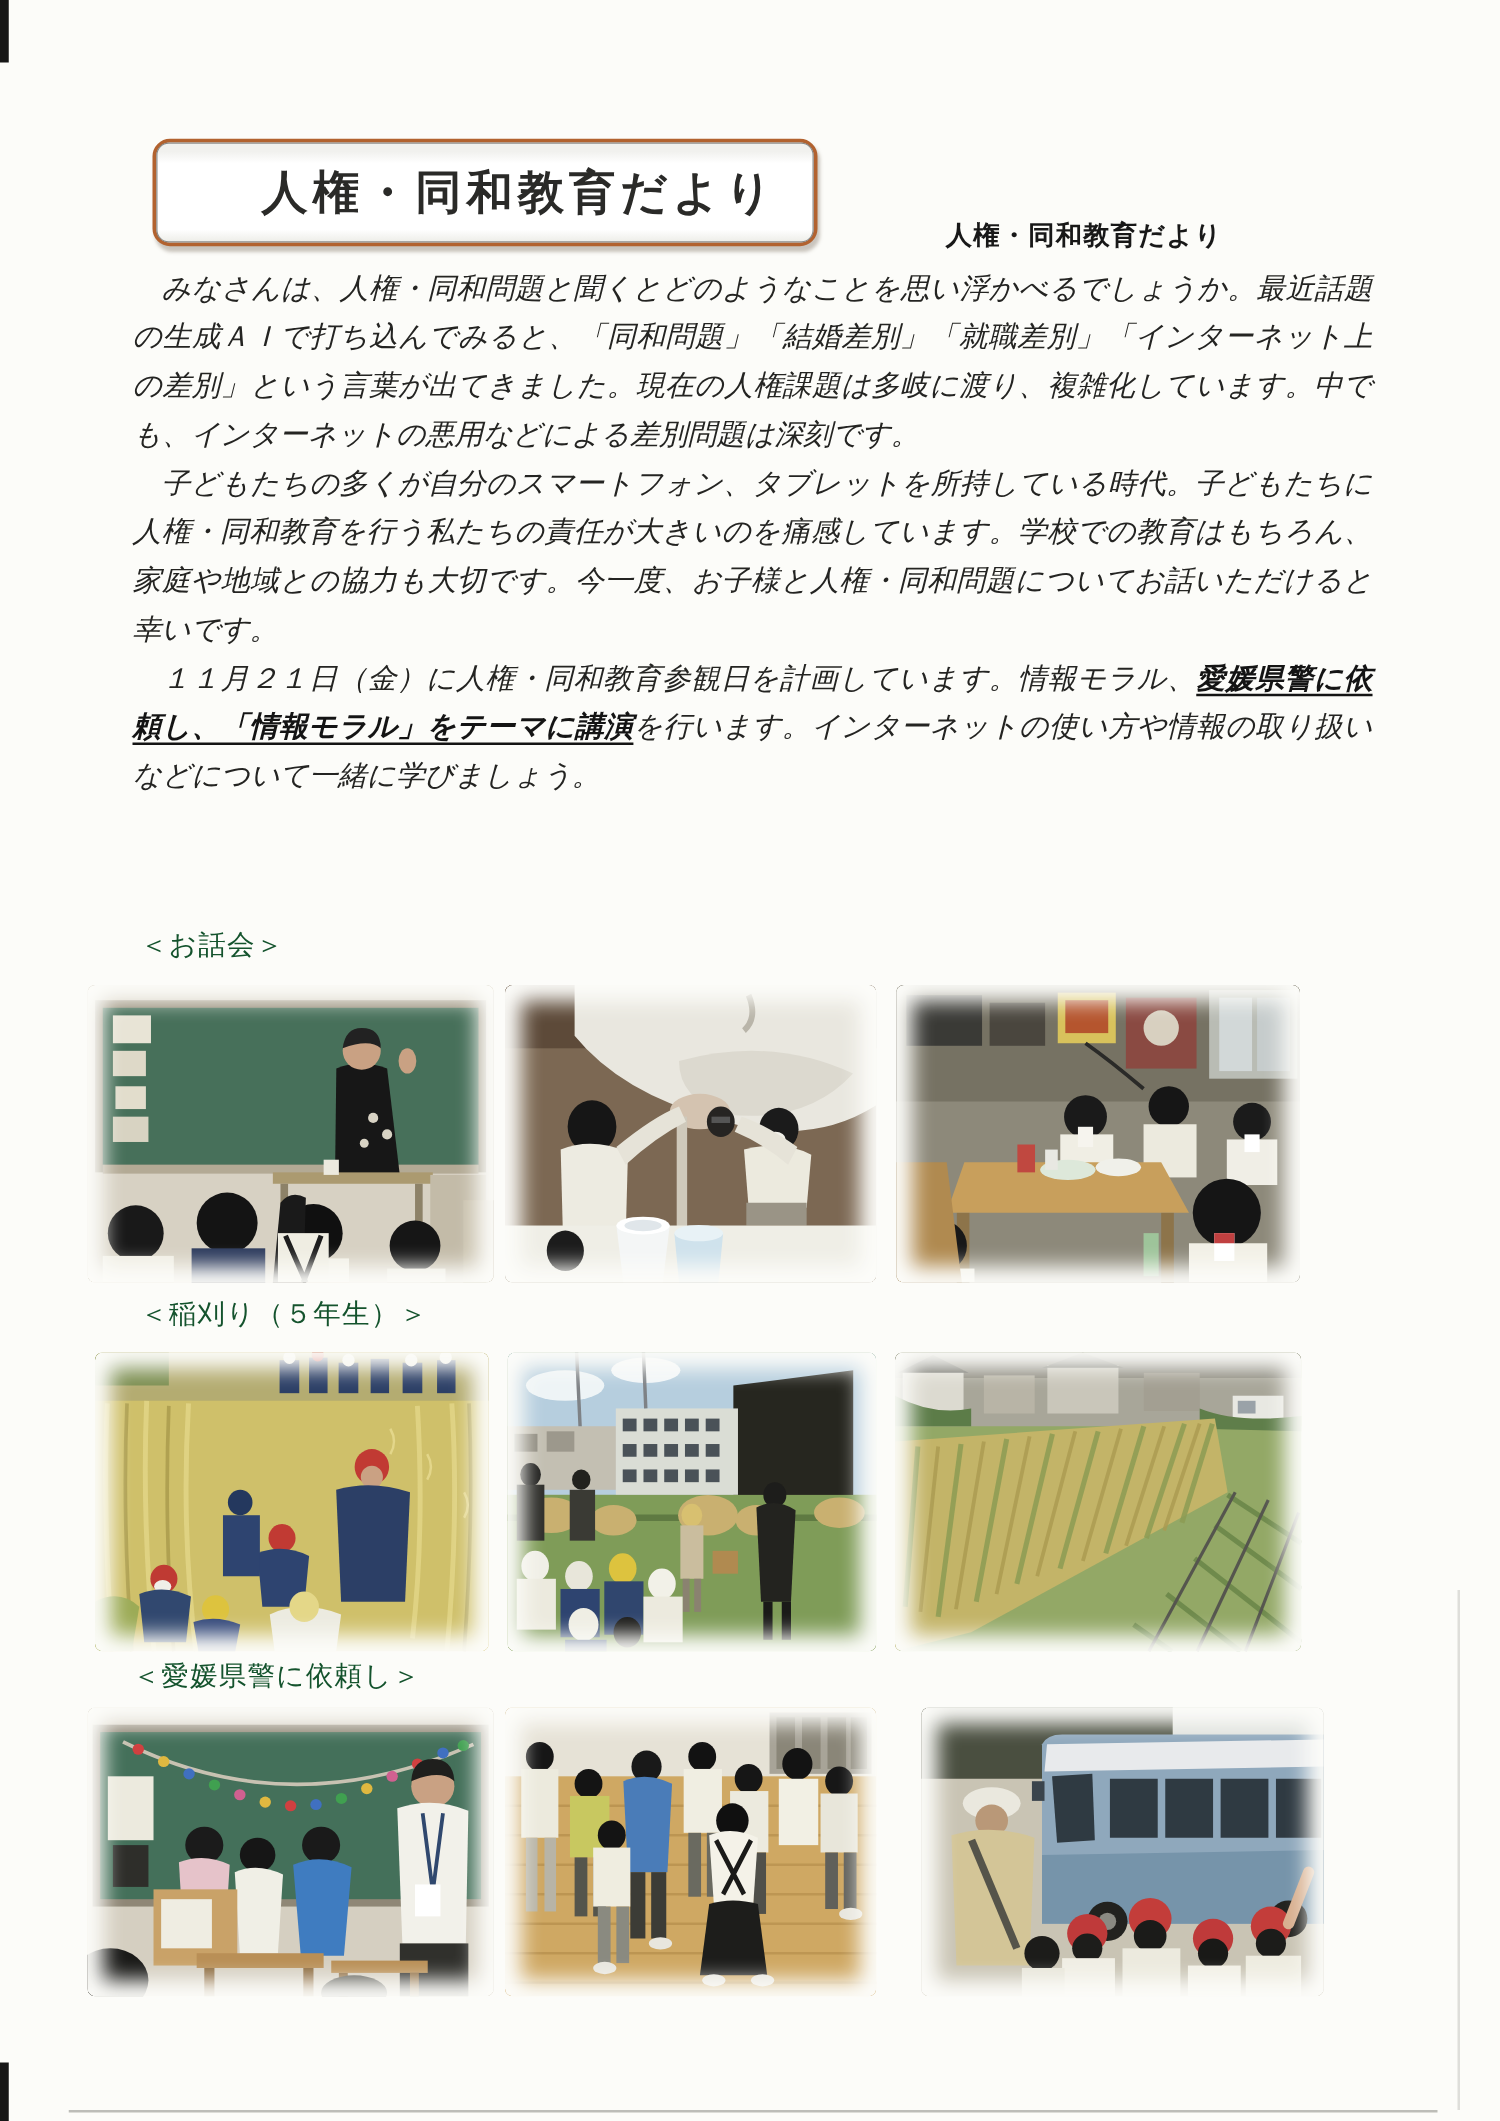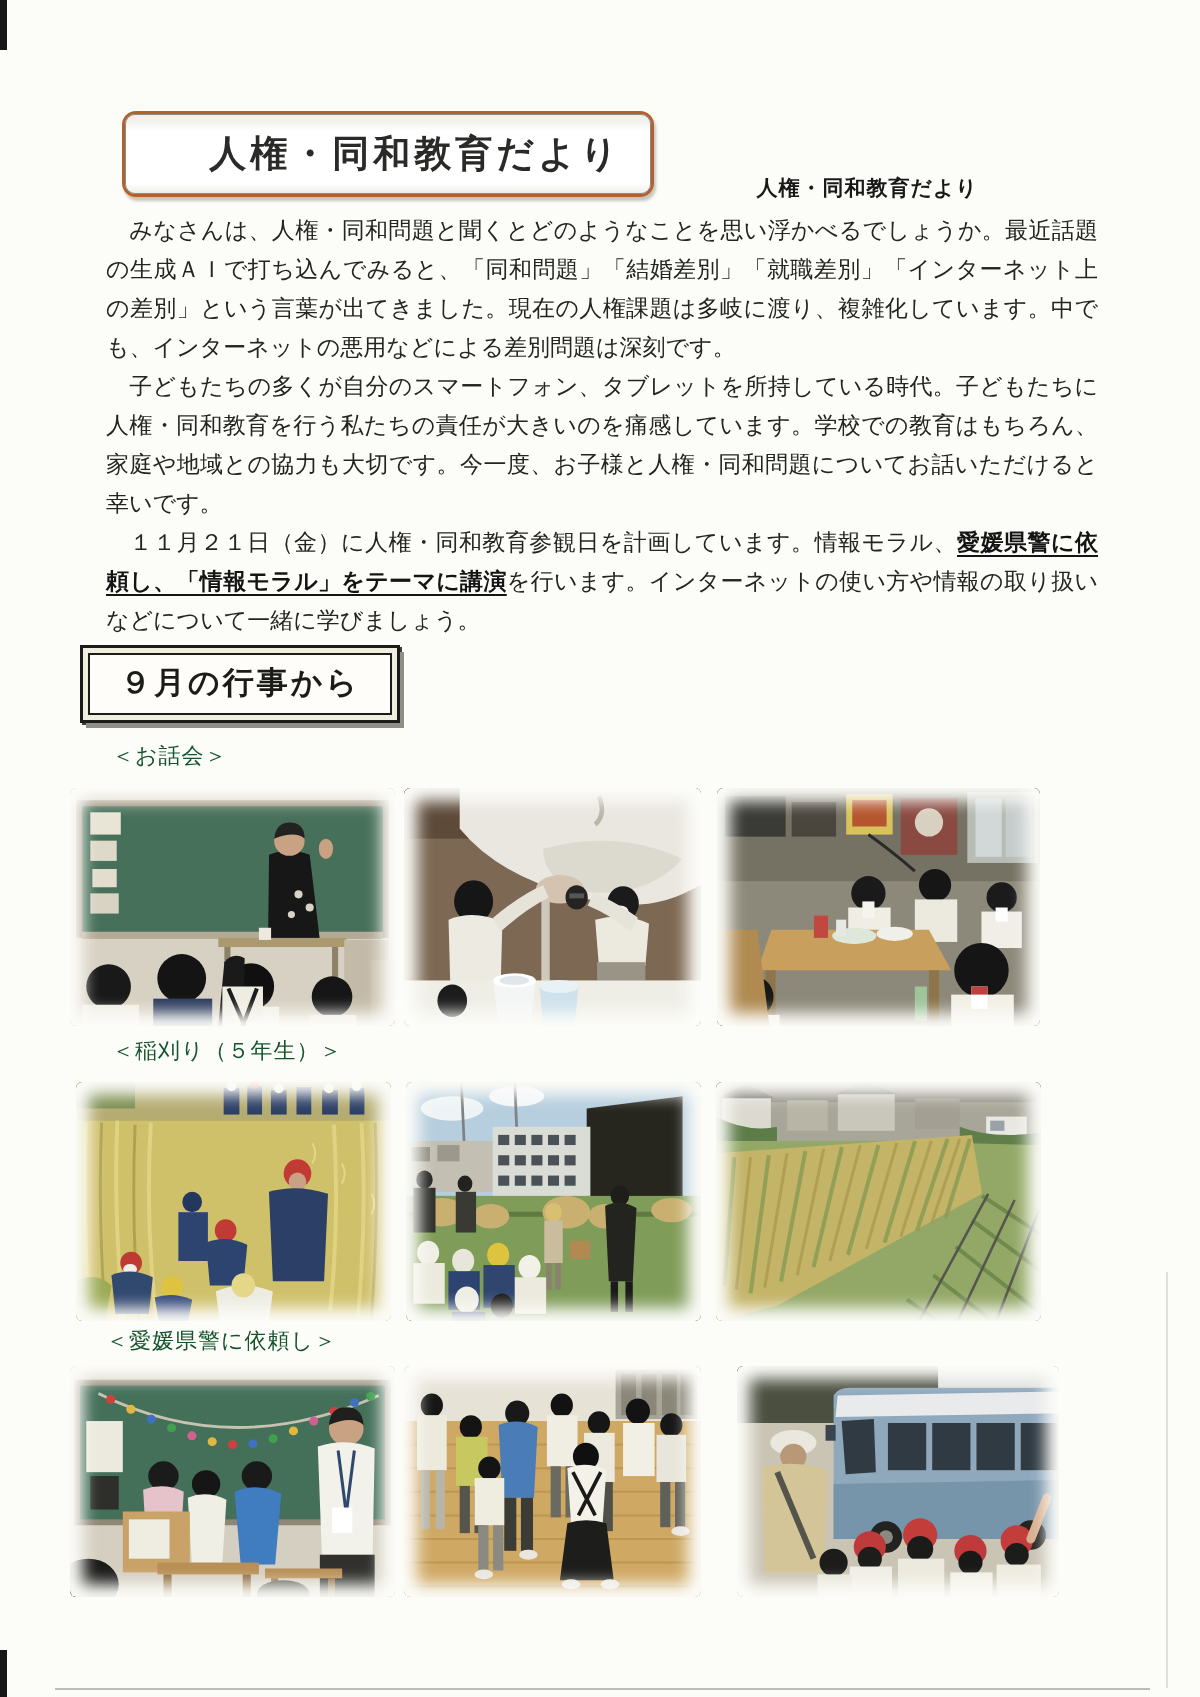--- a/index.html
+++ b/index.html
@@ -32,21 +32,21 @@
   .author{
     position:absolute;left:640px;top:174px;width:338px;text-align:right;
     font-family:"Liberation Sans","DejaVu Sans",sans-serif;
     font-weight:bold;font-size:21px;letter-spacing:1px;color:#181818;
   }
   
   .intro{
     position:absolute;left:106px;top:211px;width:992px;
     font-size:23px;line-height:39px;text-align:justify;color:#242422;
   }
-  .intro p{margin:0;}
+  .intro p{margin:0;font-style:italic;}
   .emphasis{
     font-family:"Liberation Sans","DejaVu Sans",sans-serif;font-weight:bold;
     text-decoration:underline;text-decoration-thickness:2px;text-underline-offset:5px;color:#141414;
   }
   
   .section-box{
     position:absolute;left:80px;top:645px;display:inline-block;
     border:3px solid #1c1c1a;background:#f2efe0;padding:5px;
     box-shadow:5px 6px 0 -1px #8f8f87,2px 2px 0 0 #3c3c38;
   }
@@ -97,25 +97,20 @@
     </div>
   </div>
   <div class="author">人権・同和教育だより</div>
 
   <div class="intro">
     <p>　みなさんは、人権・同和問題と聞くとどのようなことを思い浮かべるでしょうか。最近話題の生成ＡＩで打ち込んでみると、「同和問題」「結婚差別」「就職差別」「インターネット上の差別」という言葉が出てきました。現在の人権課題は多岐に渡り、複雑化しています。中でも、インターネットの悪用などによる差別問題は深刻です。</p>
     <p>　子どもたちの多くが自分のスマートフォン、タブレットを所持している時代。子どもたちに人権・同和教育を行う私たちの責任が大きいのを痛感しています。学校での教育はもちろん、家庭や地域との協力も大切です。今一度、お子様と人権・同和問題についてお話いただけると幸いです。</p>
     <p><span>　１１月２１日（金）に人権・同和教育参観日を計画しています。情報モラル、</span><span class="emphasis">愛媛県警に依頼し、「情報モラル」をテーマに講演</span><span>を行います。インターネットの使い方や情報の取り扱いなどについて一緒に学びましょう。</span></p>
   </div>
 
-  <div class="section-box">
-    <div class="section-box-inner">
-      <span class="section-heading">９月の行事から</span>
-    </div>
-  </div>
 
   <div class="caption cap-story">＜お話会＞</div>
   <div class="caption cap-rice">＜稲刈り（５年生）＞</div>
   <div class="caption cap-hirota">＜愛媛県警に依頼し＞</div>
 
   <div class="photo ph1">
     <svg viewBox="0 0 320 235" preserveAspectRatio="none">
       <rect width="320" height="235" fill="#d7d1c3"></rect>
       <rect x="6" y="12" width="308" height="136" fill="#9a917d"></rect>
       <rect x="12" y="18" width="296" height="124" fill="#47705a"></rect>

